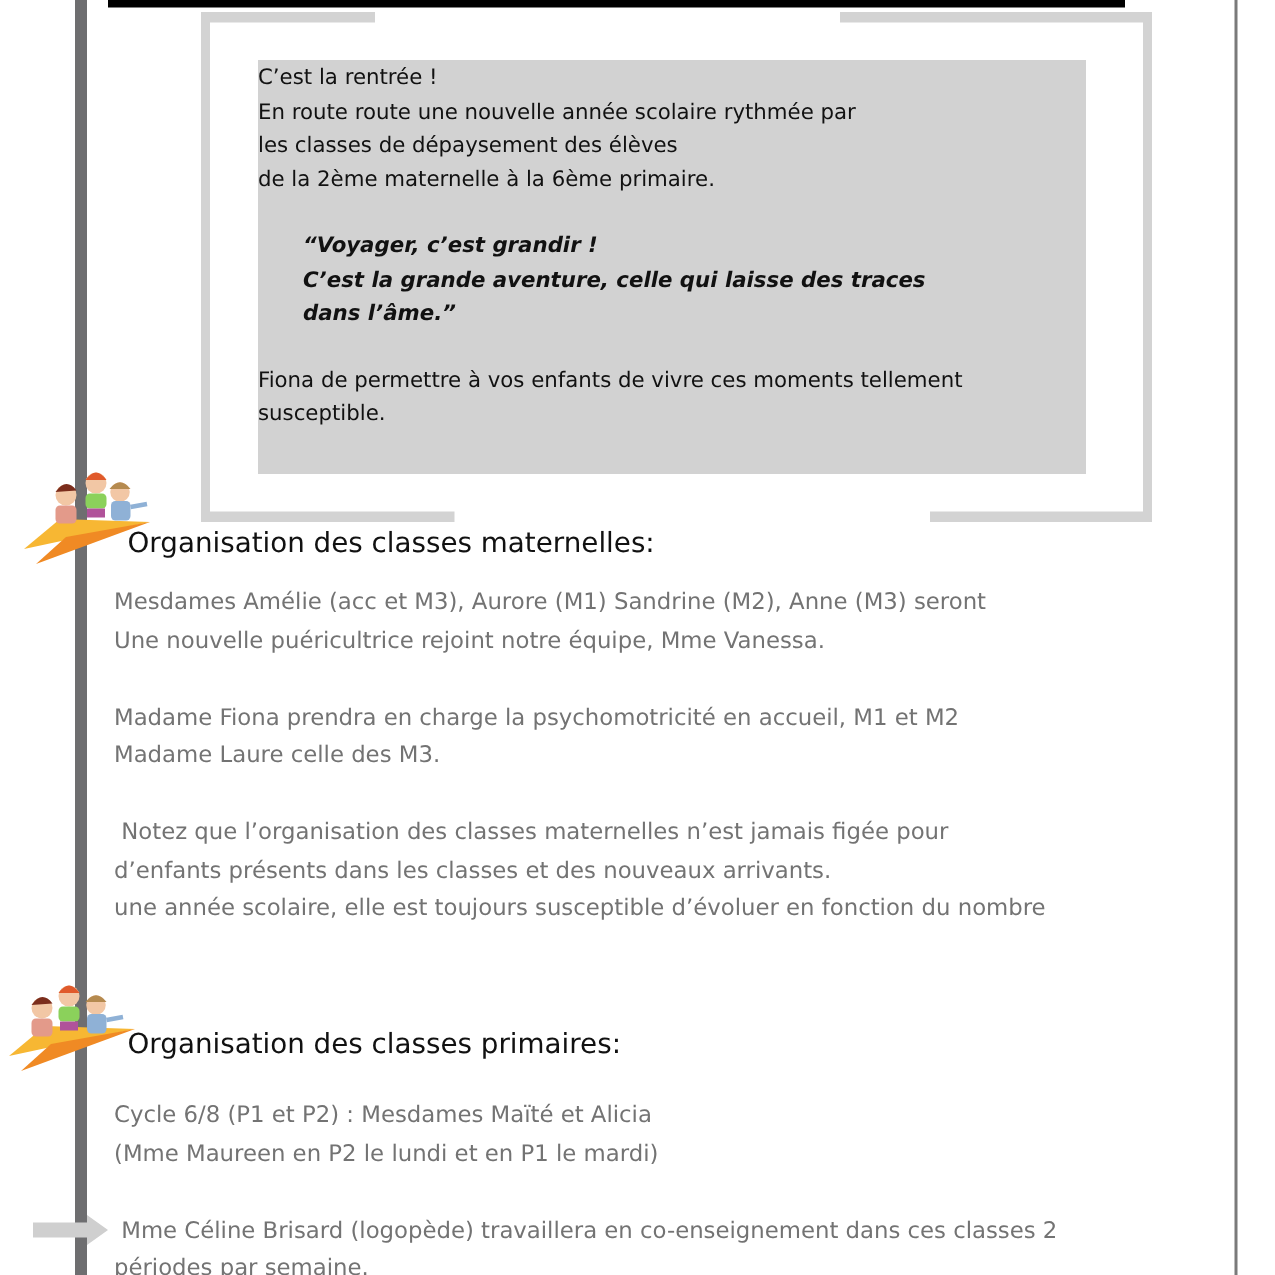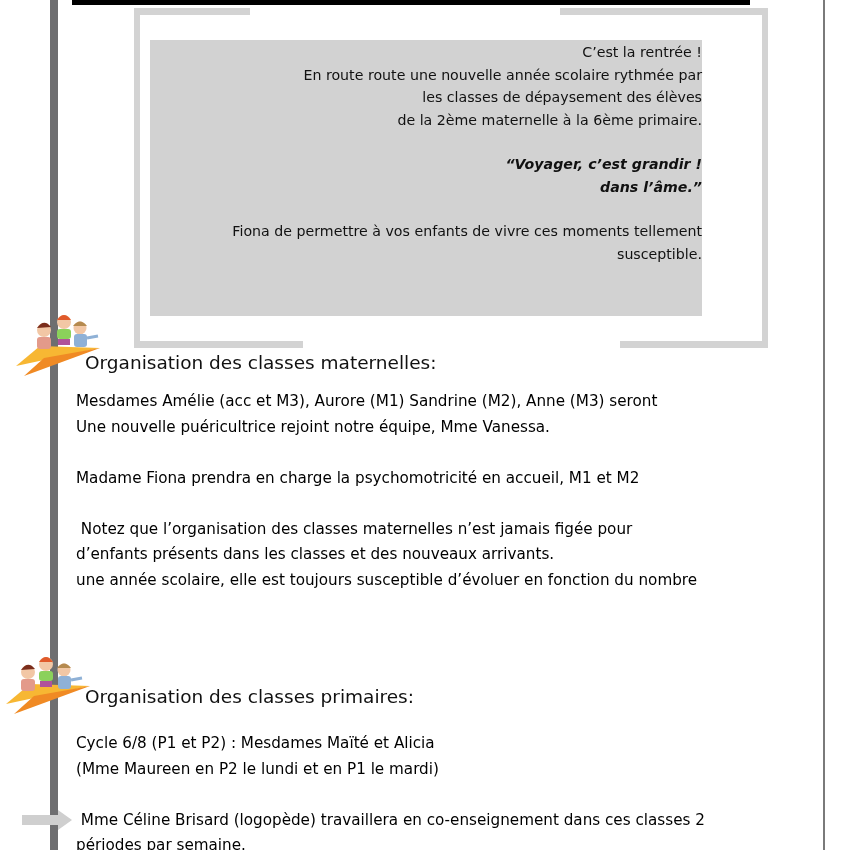--- a/index.html
+++ b/index.html
@@ -9,43 +9,43 @@
     font-family: "DejaVu Sans", sans-serif;
     color: #111;
   }
   .left-rule { position: absolute; left: 50px; top: 0; width: 8px; height: 850px; background: #6e6e70; }
   .right-rule { position: absolute; left: 823px; top: 0; width: 2px; height: 850px; background: #7a7a7a; }
   .top-bar { position: absolute; left: 72px; top: 0; width: 678px; height: 5px; background: #000; }
 
   
   .frame-piece { position: absolute; background: #d3d3d3; }
   .gray-box {
-    position: absolute; left: 150px; top: 40px; width: 552px; height: 276px;
+    position: absolute; left: 172px; top: 40px; width: 552px; height: 276px;
     background: #d2d2d2;
-    text-align: right;
+    text-align: left;
     font-family: "DejaVu Sans", sans-serif;
     font-size: 14.2px; line-height: 22.5px;
     color: #111;
     padding-top: 1px;
     box-sizing: border-box;
   }
   .gray-box p { margin: 0; }
-  .gray-box .quote { font-style: italic; font-weight: bold; }
+  .gray-box .quote { font-style: italic; font-weight: bold; padding-left: 30px; }
   .gap { height: 22px; }
 
   .kids-icon { position: absolute; width: 86px; height: 76px; }
   .section-title {
     position: absolute; left: 85px;
     font-family: "DejaVu Sans", sans-serif; font-weight: normal;
     font-size: 18.5px; color: #111; margin: 0;
   }
   .body-text {
     position: absolute; left: 76px; width: 740px;
     font-family: "DejaVu Sans", sans-serif;
-    font-size: 15.2px; line-height: 25.5px; color: #000000;
+    font-size: 15.2px; line-height: 25.5px; color: #737373;
   }
   .body-text p { margin: 0; white-space: pre; }
   .arrow-icon { position: absolute; left: 22px; top: 810px; width: 52px; height: 20px; }
 </style>
 </head>
 <body>
 
 <div class="left-rule"></div>
 <div class="right-rule"></div>
 <div class="top-bar"></div>
@@ -59,20 +59,21 @@
   <div class="frame-piece" style="left:620px;top:341px;width:148px;height:7px;"></div>
 </div>
 
 <div class="gray-box">
   <p>C’est la rentrée !</p>
   <p>En route route une nouvelle année scolaire rythmée par</p>
   <p>les classes de dépaysement des élèves</p>
   <p>de la 2ème maternelle à la 6ème primaire.</p>
   <div class="gap"></div>
   <p class="quote">“Voyager, c’est grandir !</p>
+  <p class="quote">C’est la grande aventure, celle qui laisse des traces</p>
   <p class="quote">dans l’âme.”</p>
   <div class="gap"></div>
   <p>Fiona de permettre à vos enfants de vivre ces moments tellement</p>
   <p>susceptible.</p>
 </div>
 
 <svg class="kids-icon" style="left:14px;top:300px;" viewBox="0 0 86 76">
   <polygon points="2,66 86,48 26,46" fill="#f7b733"></polygon>
   <polygon points="10,76 86,48 30,58" fill="#f08a24"></polygon>
   <circle cx="30" cy="30" r="7" fill="#f2c7a5"></circle>
@@ -87,20 +88,21 @@
   <rect x="60" y="34" width="13" height="13" rx="3" fill="#8fb1d6"></rect>
   <line x1="73" y1="38" x2="84" y2="36" stroke="#8fb1d6" stroke-width="3"></line>
 </svg>
 <h2 class="section-title" style="top:352px;">Organisation des classes maternelles:</h2>
 
 <div class="body-text" style="top:389px;">
   <p>Mesdames Amélie (acc et M3), Aurore (M1) Sandrine (M2), Anne (M3) seront</p>
   <p>Une nouvelle puéricultrice rejoint notre équipe, Mme Vanessa.</p>
   <p>&nbsp;</p>
   <p>Madame Fiona prendra en charge la psychomotricité en accueil, M1 et M2</p>
+  <p>Madame Laure celle des M3.</p>
   <p>&nbsp;</p>
   <p> Notez que l’organisation des classes maternelles n’est jamais figée pour</p>
   <p>d’enfants présents dans les classes et des nouveaux arrivants.</p>
   <p>une année scolaire, elle est toujours susceptible d’évoluer en fonction du nombre</p>
 </div>
 
 <svg class="kids-icon" style="left:4px;top:642px;" viewBox="0 0 86 76">
   <polygon points="2,62 86,44 26,42" fill="#f7b733"></polygon>
   <polygon points="10,72 86,44 30,54" fill="#f08a24"></polygon>
   <circle cx="24" cy="30" r="7" fill="#f2c7a5"></circle>

